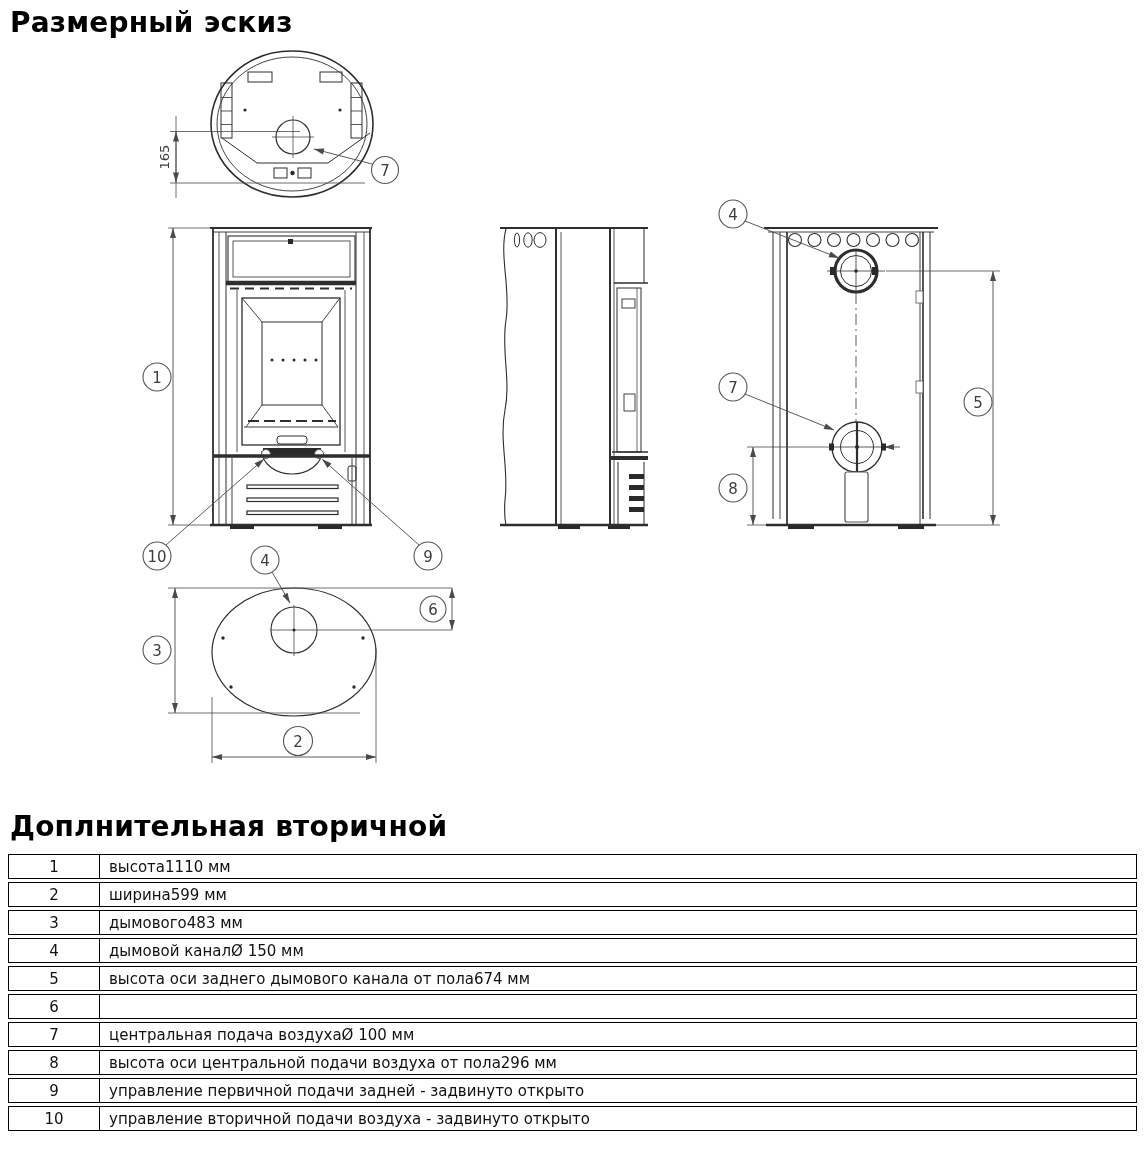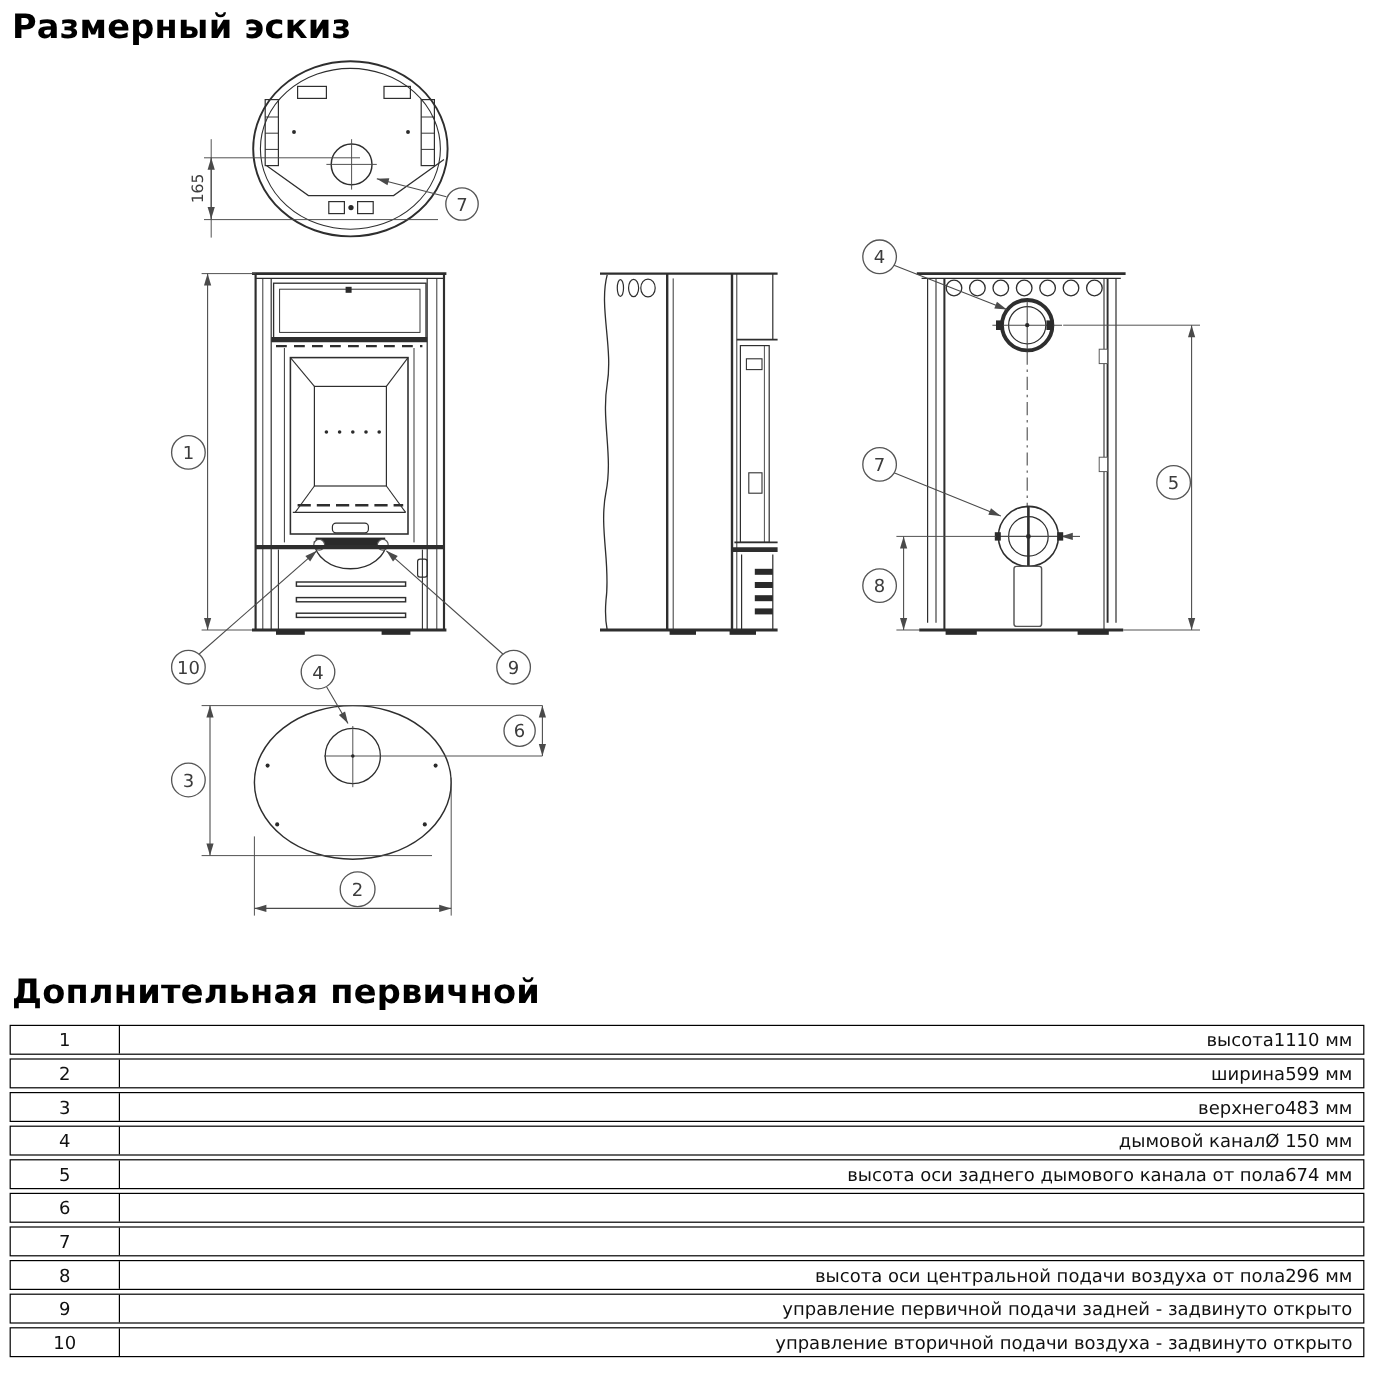--- a/index.html
+++ b/index.html
@@ -14,21 +14,21 @@
   .dim{stroke:#4a4a4a;fill:none;}
   .co{stroke:#555;fill:#fff;}
   .ctxt{fill:#3c3c3c;font-size:15px;font-family:"DejaVu Sans",sans-serif;text-anchor:middle;}
   .dtxt{fill:#3c3c3c;font-size:13px;font-family:"DejaVu Sans",sans-serif;text-anchor:middle;}
   .dk{fill:#2a2a2a;stroke:none;}
   
   .info-table{position:absolute;left:8px;top:854px;width:1129px;}
   .t-row{box-sizing:border-box;display:flex;align-items:stretch;height:25px;margin-bottom:3px;
          border:1px solid #000;font-size:15px;color:#111;}
   .c-num{box-sizing:border-box;width:91px;border-right:1px solid #000;display:flex;align-items:center;justify-content:center;}
-  .c-body{flex:1;display:flex;align-items:center;justify-content:flex-end;padding:0 9px;}
+  .c-body{flex:1;display:flex;align-items:center;justify-content:flex-start;padding:0 9px;}
   .c-desc{white-space:nowrap;overflow:hidden;}
   .c-val{white-space:nowrap;text-align:right;}
 </style>
 </head>
 <body>
 
 <div class="page">
 
   <div id="title1" class="h-title">Размерный эскиз</div>
 
@@ -295,41 +295,41 @@
         <text class="ctxt" x="298" y="746.5">2</text>
       </g>
       <g>
         <line class="dim" x1="272" y1="572" x2="290" y2="603" stroke-width="0.9" marker-end="url(#arw)"></line>
         <circle class="co" cx="265" cy="560" r="14" stroke-width="1.1"></circle>
         <text class="ctxt" x="265" y="565.5">4</text>
       </g>
     </g>
   </svg>
 
-  <div id="title2" class="h-title">Доплнительная первичной</div>
+  <div id="title2" class="h-title">Доплнительная вторичной</div>
 
   <div class="info-table">
     <div class="t-row">
       <div class="c-num">1</div>
       <div class="c-body">
           <span class="c-desc">высота</span>
           <span class="c-val">1110 мм</span>
         </div>
     </div>
     <div class="t-row">
       <div class="c-num">2</div>
       <div class="c-body">
           <span class="c-desc">ширина</span>
           <span class="c-val">599 мм</span>
         </div>
     </div>
     <div class="t-row">
       <div class="c-num">3</div>
       <div class="c-body">
-          <span class="c-desc">верхнего</span>
+          <span class="c-desc">дымового</span>
           <span class="c-val">483 мм</span>
         </div>
     </div>
     <div class="t-row">
       <div class="c-num">4</div>
       <div class="c-body">
           <span class="c-desc">дымовой канал</span>
           <span class="c-val">Ø 150 мм</span>
         </div>
     </div>
@@ -338,20 +338,24 @@
       <div class="c-body">
           <span class="c-desc">высота оси заднего дымового канала от пола</span>
           <span class="c-val">674 мм</span>
         </div>
     </div>
     <div class="t-row">
       <div class="c-num">6</div>
     </div>
     <div class="t-row">
       <div class="c-num">7</div>
+      <div class="c-body">
+          <span class="c-desc">центральная подача воздуха</span>
+          <span class="c-val">Ø 100 мм</span>
+        </div>
     </div>
     <div class="t-row">
       <div class="c-num">8</div>
       <div class="c-body">
           <span class="c-desc">высота оси центральной подачи воздуха от пола</span>
           <span class="c-val">296 мм</span>
         </div>
     </div>
     <div class="t-row">
       <div class="c-num">9</div>

